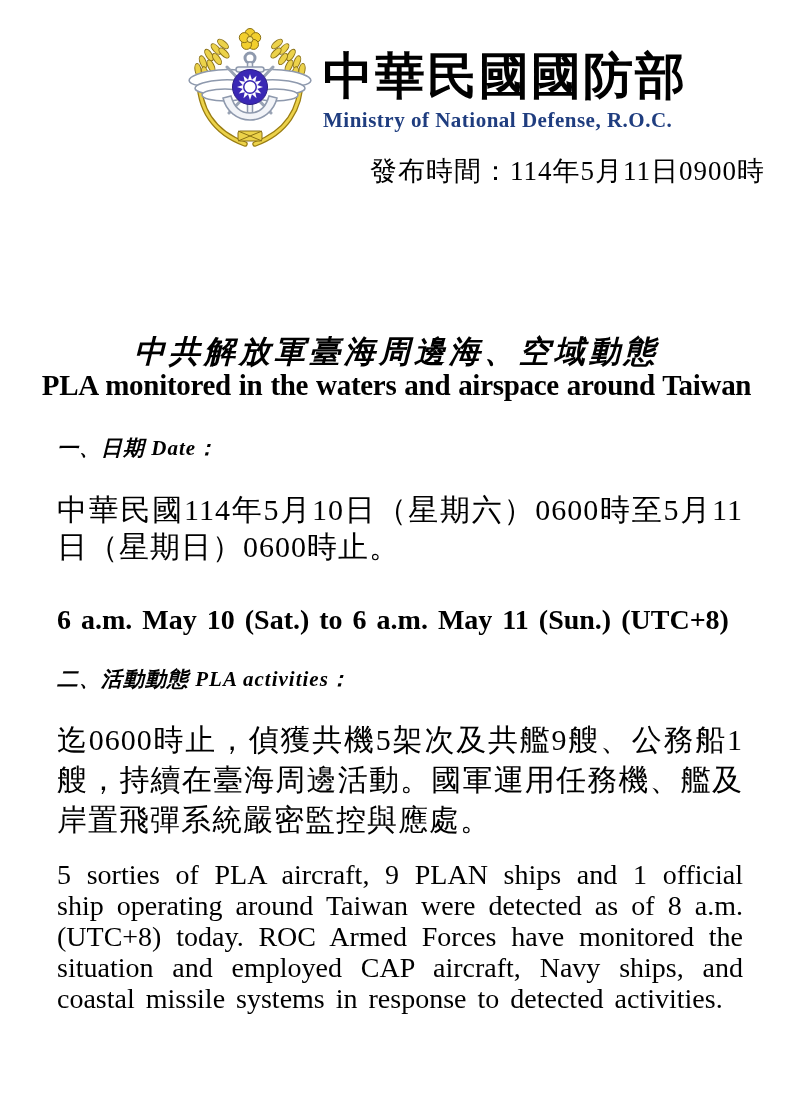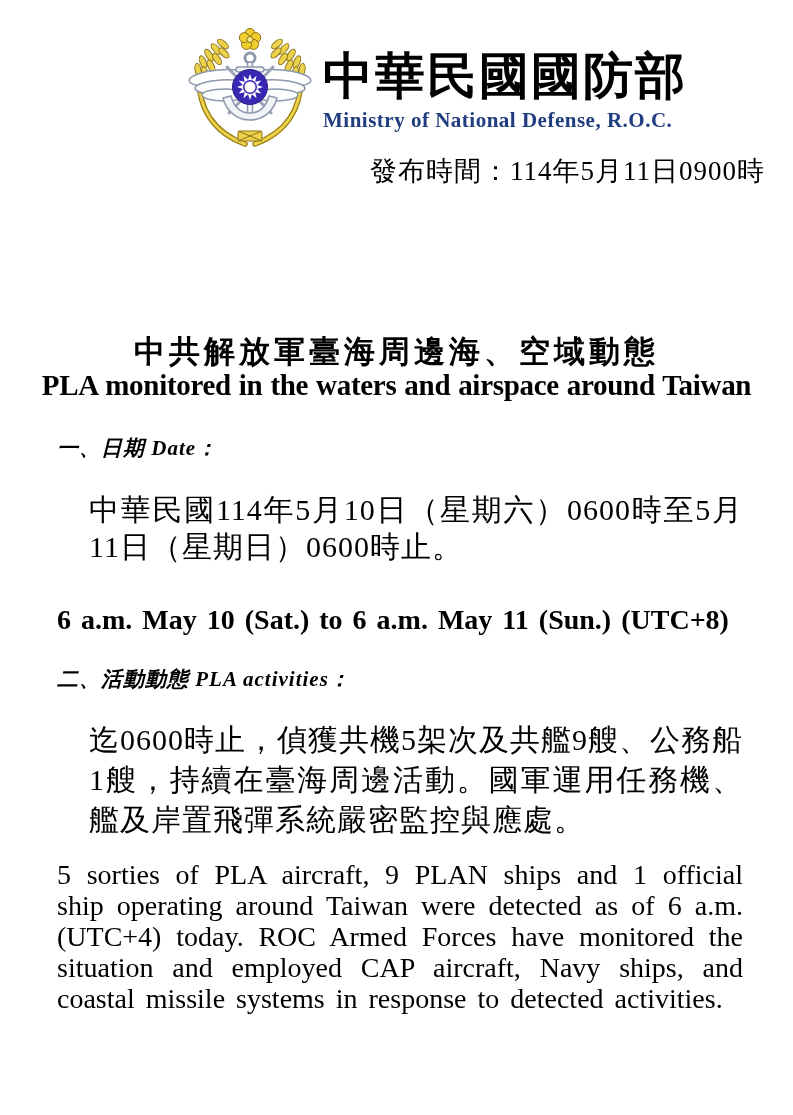--- a/index.html
+++ b/index.html
@@ -11,27 +11,27 @@
   .header{display:flex;align-items:flex-start;margin:25px 0 0 185px;height:125px;}
   .emblem{width:130px;height:125px;flex:0 0 auto;}
   .header-text{margin-left:8px;padding-top:25px;}
   .cn-ministry{font-size:50px;line-height:1.05;font-weight:bold;letter-spacing:2px;white-space:nowrap;}
   .en-ministry{margin-top:5px;font-size:21px;font-weight:bold;letter-spacing:.5px;
     color:var(--header-blue,#1f3d7f);font-family:"Liberation Serif","DejaVu Serif",serif;}
   .release{margin:3px 0 0 345px;font-size:27px;line-height:37px;}
   .release .cn{padding-left:25px;letter-spacing:1px;}
   .release .en{letter-spacing:.5px;}
   .title-block{margin-top:145px;text-align:center;}
-  .title-cn{font-size:31px;font-weight:bold;letter-spacing:4px;line-height:34px;}
+  .title-cn{font-size:31px;font-weight:bold;letter-spacing:4px;line-height:34px;font-style:italic;}
   .title-en{font-size:29px;font-weight:bold;line-height:33px;letter-spacing:-0.3px;word-spacing:1px;}
   .docbody{padding:0 50px 0 57px;}
   .sec-heading{font-size:21px;font-weight:bold;line-height:32px;letter-spacing:1px;font-style:italic;}
   .h1{margin-top:30px;}
   .h2{margin-top:27px;}
-  .cn-para{font-size:30px;text-align:justify;text-justify:inter-ideograph;letter-spacing:1px;margin-left:32px;}
+  .cn-para{font-size:30px;text-align:justify;text-justify:inter-ideograph;letter-spacing:1px;}
   .cn-date{margin-top:27px;line-height:37px;}
   .cn-act{margin-top:25px;line-height:40px;}
   .en-line{margin-top:39px;font-size:28px;line-height:32px;word-spacing:3px;font-weight:bold;}
   .en-para{margin-top:19px;font-size:28px;line-height:31px;text-align:justify;word-spacing:4px;}
 </style>
 </head>
 <body style="background: rgb(255, 255, 255);">
 
 <div class="header">
   <svg class="emblem" viewBox="0 0 130 125" aria-hidden="true">
@@ -131,14 +131,14 @@
   <div class="title-en">PLA monitored in the waters and airspace around Taiwan</div>
 </div>
 
 <div class="docbody">
   <div class="sec-heading h1">一、日期 Date：</div>
   <div class="cn-para cn-date">中華民國114年5月10日（星期六）0600時至5月11日（星期日）0600時止。</div>
   <div class="en-line">6 a.m. May 10 (Sat.) to 6 a.m. May 11 (Sun.) (UTC+8)</div>
 
   <div class="sec-heading h2">二、活動動態 PLA activities：</div>
   <div class="cn-para cn-act">迄0600時止，偵獲共機5架次及共艦9艘、公務船1艘，持續在臺海周邊活動。國軍運用任務機、艦及岸置飛彈系統嚴密監控與應處。</div>
-  <div class="en-para">5 sorties of PLA aircraft, 9 PLAN ships and 1 official ship operating around Taiwan were detected as of 6 a.m. (UTC+4) today. ROC Armed Forces have monitored the situation and employed CAP aircraft, Navy ships, and coastal missile systems in response to detected activities.</div>
+  <div class="en-para">5 sorties of PLA aircraft, 9 PLAN ships and 1 official ship operating around Taiwan were detected as of 8 a.m. (UTC+8) today. ROC Armed Forces have monitored the situation and employed CAP aircraft, Navy ships, and coastal missile systems in response to detected activities.</div>
 </div>
 
 </body></html>

